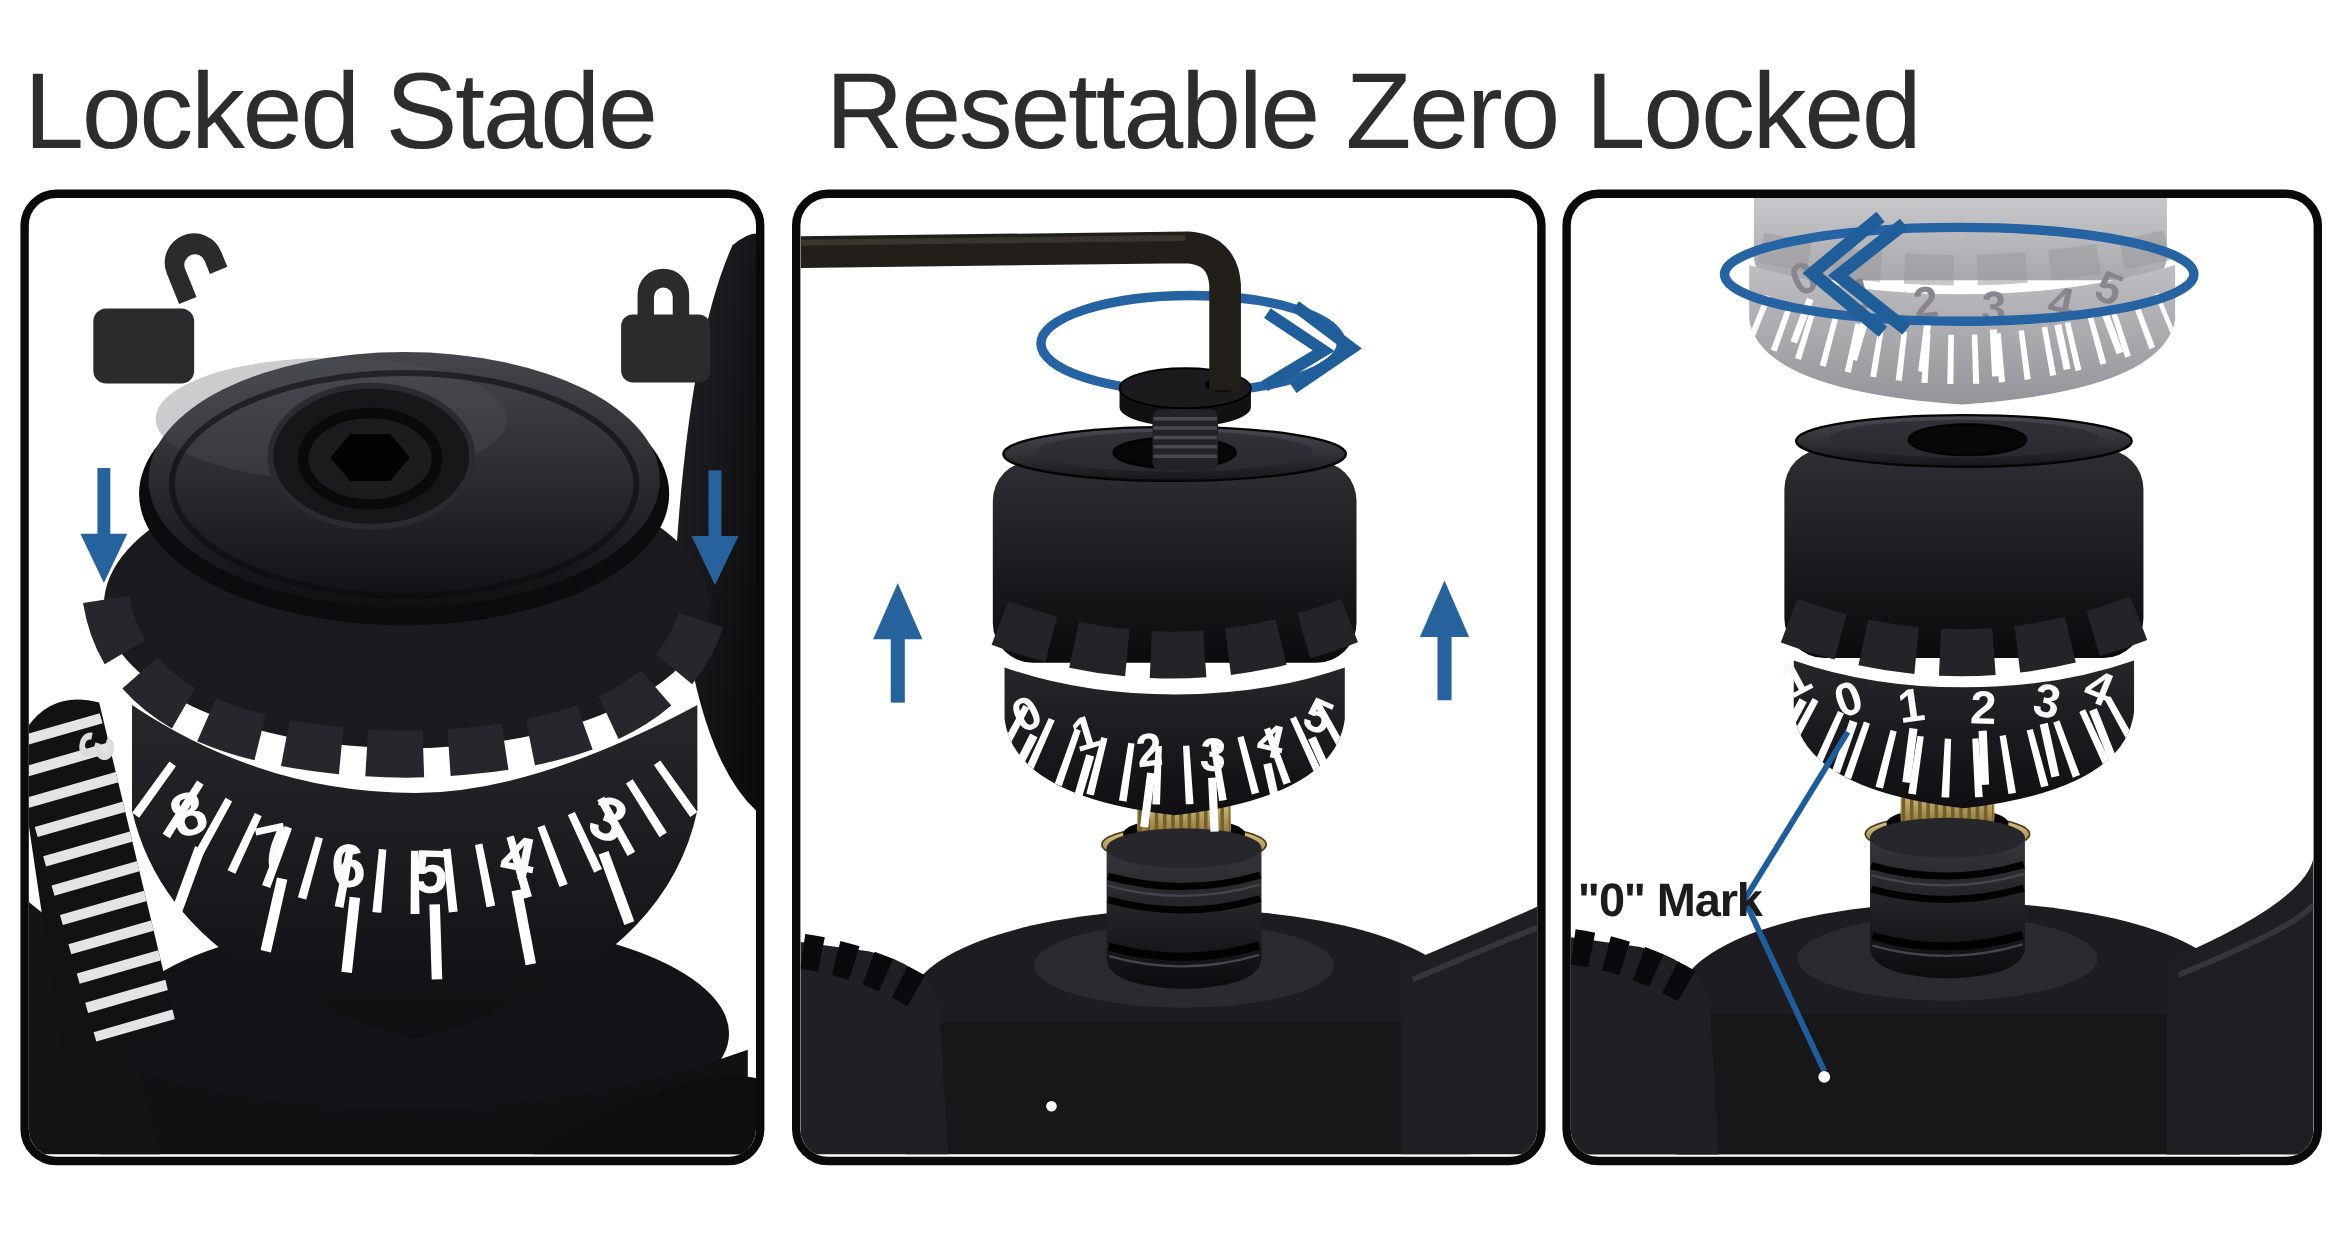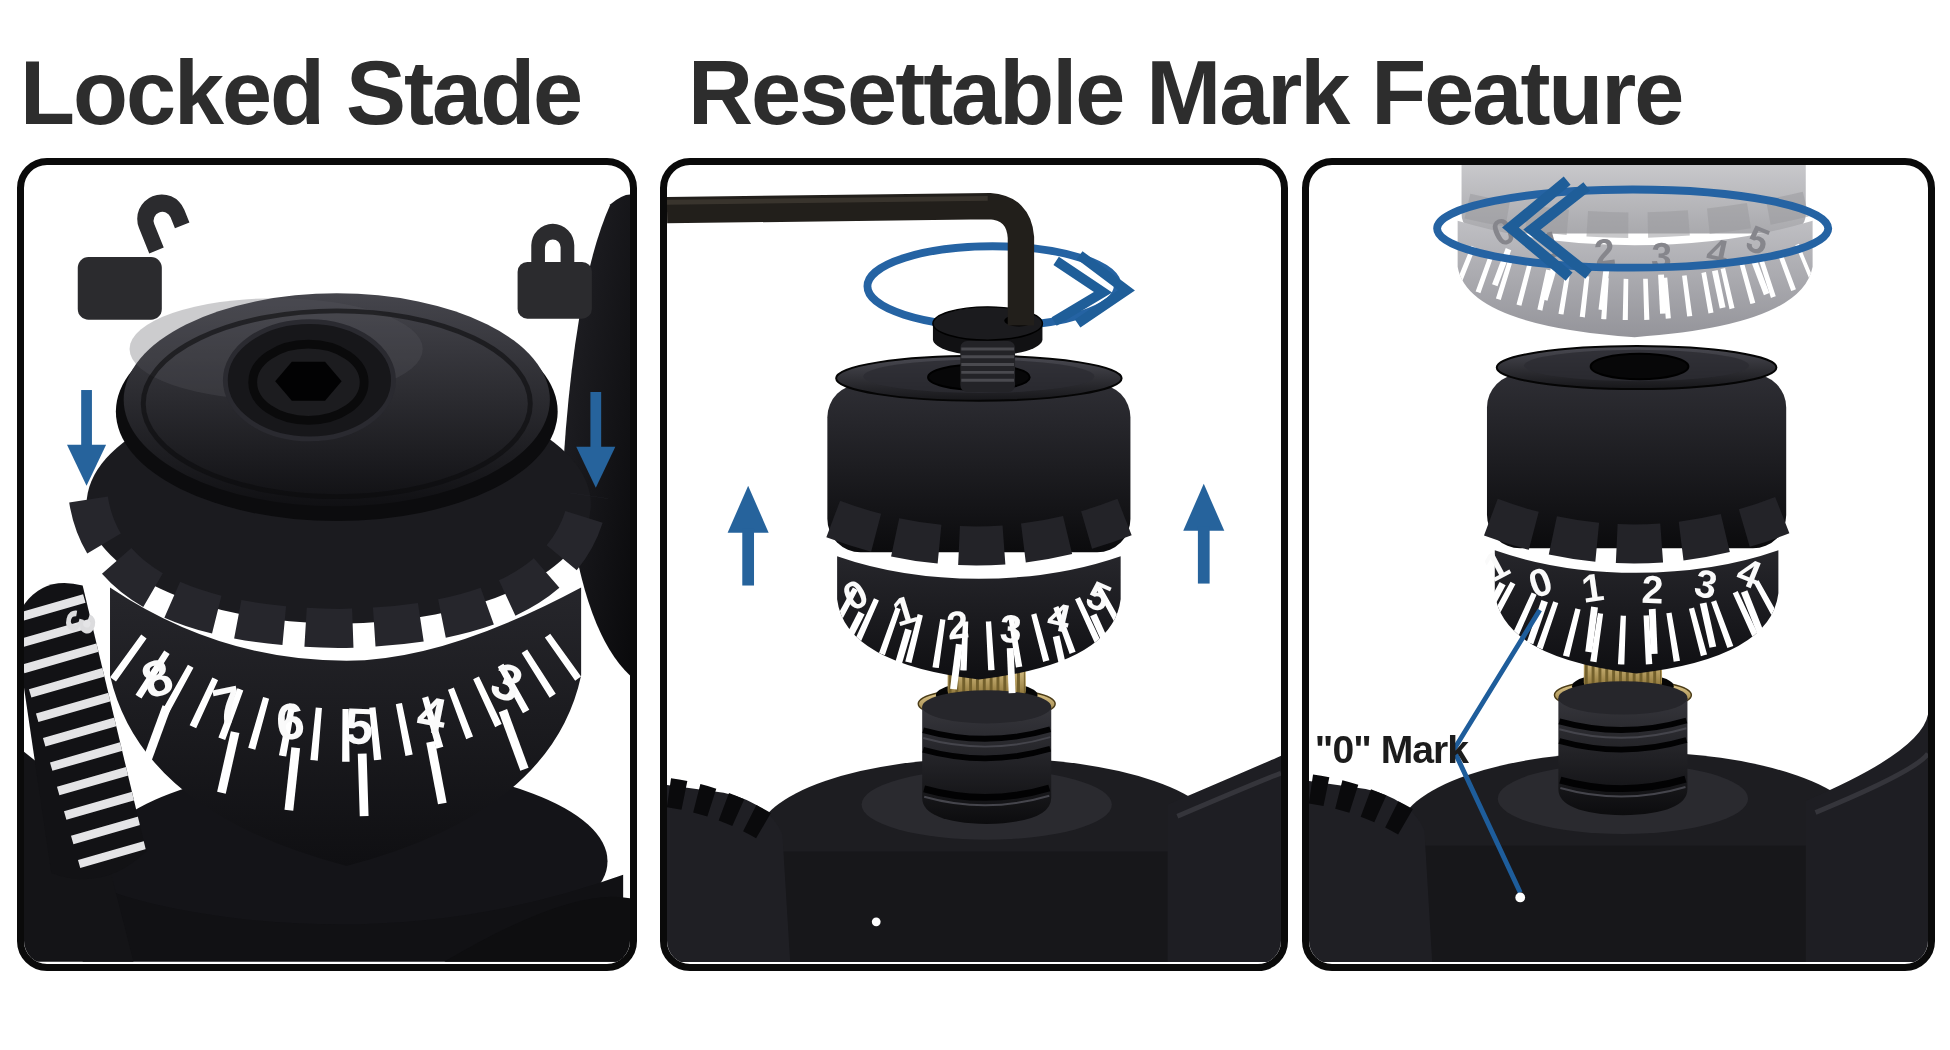--- a/index.html
+++ b/index.html
@@ -1,37 +1,37 @@
 <!DOCTYPE html>
 <html><head>
 <meta charset="utf-8">
 <style>
   html,body{margin:0;padding:0;background:#fff;}
   .stage{position:relative;width:1950px;height:1050px;background:#fff;overflow:hidden;
          font-family:"Liberation Sans","DejaVu Sans",sans-serif;}
-  .heading{position:absolute;top:48px;font-size:90px;font-weight:700;letter-spacing:-2px;
+  .heading{position:absolute;top:48px;font-size:90px;font-weight:400;letter-spacing:-2px;
            color:#2d2d2d;white-space:nowrap;line-height:1;}
   .heading.left{left:20px;}
   .heading.right{left:688px;}
   .panel{position:absolute;top:158px;height:813px;background:#fff;border:7px solid #0a0a0a;
          border-radius:30px;overflow:hidden;box-sizing:border-box;}
   .panel.p1{left:17px;width:620px;}
   .panel.p2{left:660px;width:628px;}
   .panel.p3{left:1302px;width:633px;}
   .panel svg{position:absolute;left:0;top:0;width:100%;height:100%;}
   text.dial{fill:#fafafa;font-weight:700;text-anchor:middle;}
   text.ghostnum{fill:#86868c;font-weight:700;text-anchor:middle;}
 </style>
 </head>
 <body>
 
 <div class="stage">
 
   <div class="heading left">Locked Stade</div>
-  <div class="heading right">Resettable Mark Feature</div>
+  <div class="heading right">Resettable Zero Locked</div>
 
   <div class="panel p1">
   <svg viewBox="0 0 620 813">
     <defs>
       <linearGradient id="gTop" x1="0" y1="0" x2="0" y2="1">
             <stop offset="0" stop-color="#45454c"></stop>
             <stop offset="1" stop-color="#101013"></stop>
           </linearGradient>
       <linearGradient id="gBand" x1="0" y1="0" x2="0" y2="1">
             <stop offset="0" stop-color="#26262b"></stop>

